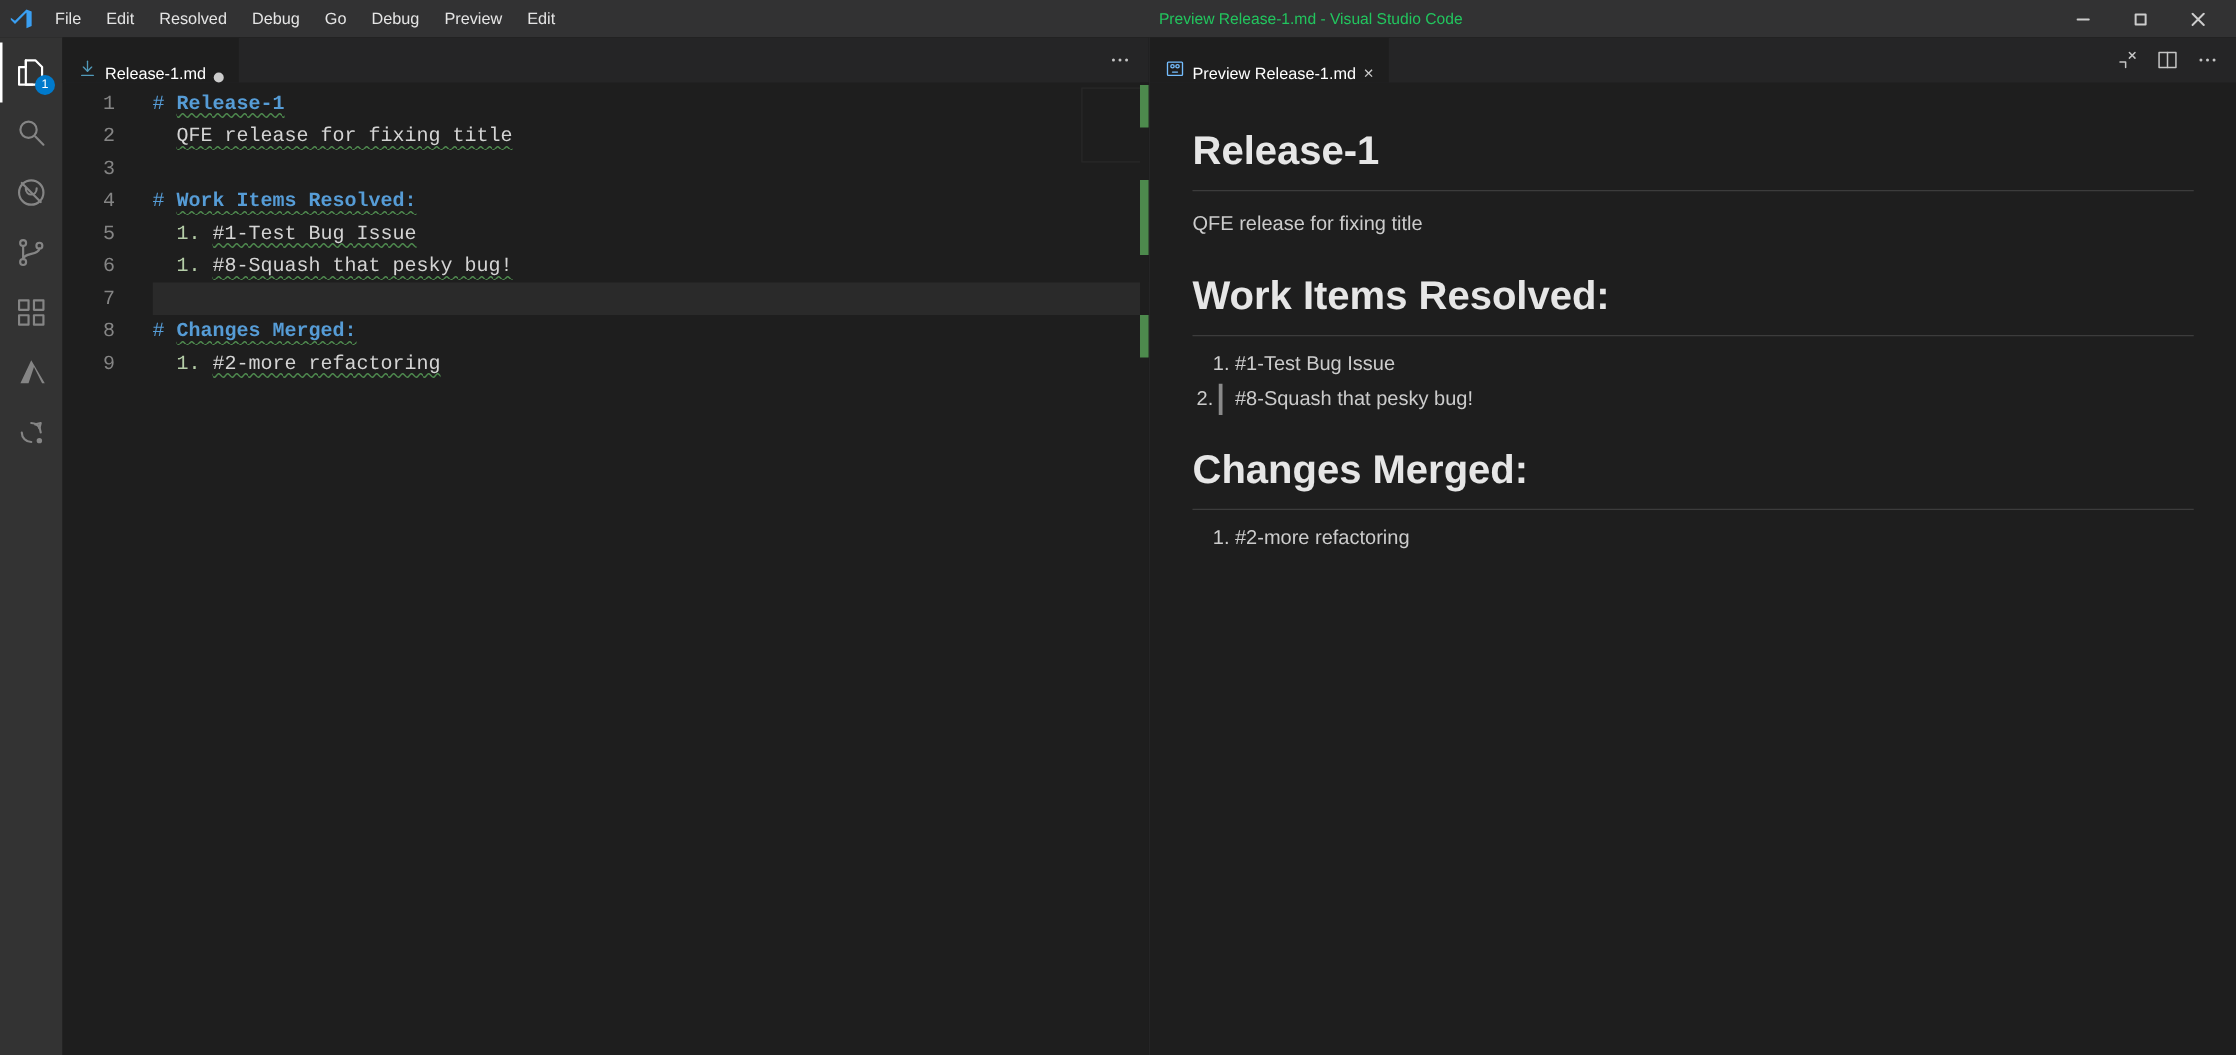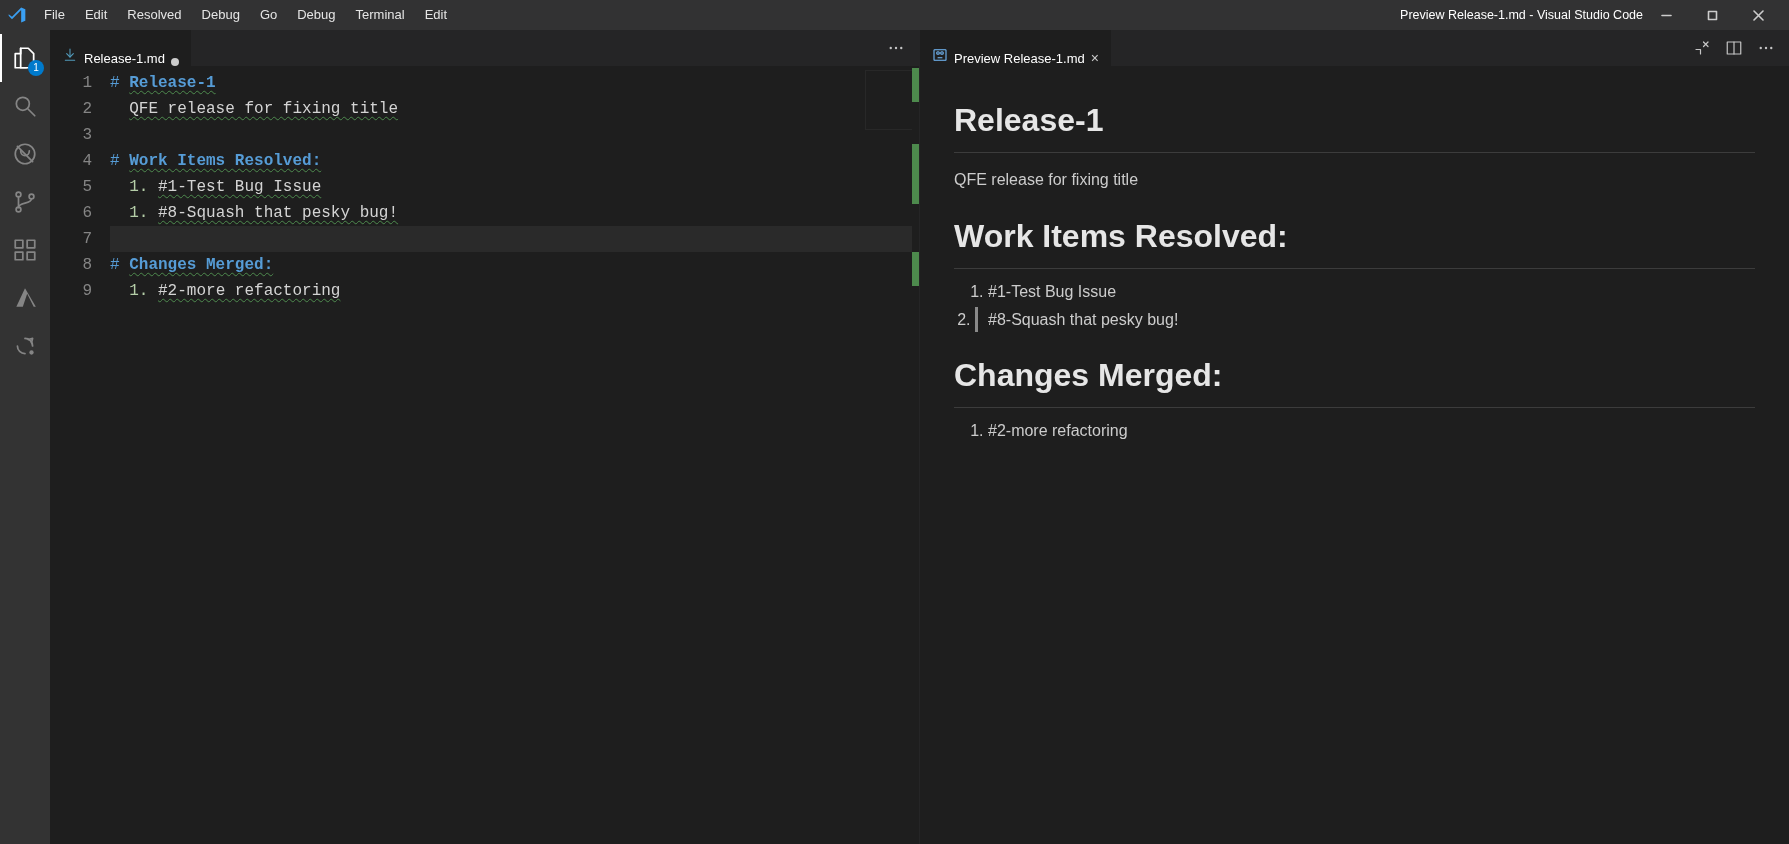--- a/index.html
+++ b/index.html
@@ -29,22 +29,22 @@
   }
   .menubar { display:flex; }
   .menubar .menu-item {
     padding: 0 10px;
     height:30px; line-height:30px;
     color:#e5e5e5;
     font-size:13px;
     cursor:pointer;
   }
   .titlebar .title {
-    flex:1; text-align:right;
-    color:#ffffff; font-size:12.5px;
+    flex:1; text-align:center;
+    color:#22c55e; font-size:12.5px;
     overflow:hidden; white-space:nowrap;
   }
   .win-controls { display:flex; }
   .win-controls .wc {
     width:46px; height:30px;
     display:flex;align-items:center;justify-content:center;
     color:#cccccc;
   }
 
   
@@ -142,20 +142,21 @@
     text-align:right;
     color:#858585;
     padding:4px 18px 0 0;
     user-select:none;
   }
   .code {
     flex:1;
     padding:4px 0 0 0;
     overflow:hidden;
     white-space:pre;
+    margin-left:12px;
   }
   .code .line { height:26px; }
   .code .line.current { background:#2a2a2a; }
   .tok-hash   { color:#569cd6; }
   .tok-heading{ color:#569cd6; font-weight:bold; }
   .tok-listnum{ color:#b5cea8; }
   .tok-plain  { color:#d4d4d4; }
   .squiggle {
     text-decoration: underline wavy #4e8a4e;
     text-decoration-thickness:1px;
@@ -216,21 +217,21 @@
         <path d="M17 3 L6 14 L2 11 L2 13 L6 17 L17 6 Z M17 3 L22 5 L22 19 L17 21 Z" fill="#3a9ff2"></path>
       </svg>
   </div>
   <div class="menubar">
     <div class="menu-item">File</div>
     <div class="menu-item">Edit</div>
     <div class="menu-item">Resolved</div>
     <div class="menu-item">Debug</div>
     <div class="menu-item">Go</div>
     <div class="menu-item">Debug</div>
-    <div class="menu-item">Terminal</div>
+    <div class="menu-item">Preview</div>
     <div class="menu-item">Edit</div>
   </div>
   <div class="title">Preview Release-1.md - Visual Studio Code</div>
   <div class="win-controls">
     <div class="wc">
       <svg width="11" height="11" class="icon-svg">
           <path d="M1 5.5 H10"></path>
         </svg>
     </div>
     <div class="wc">

